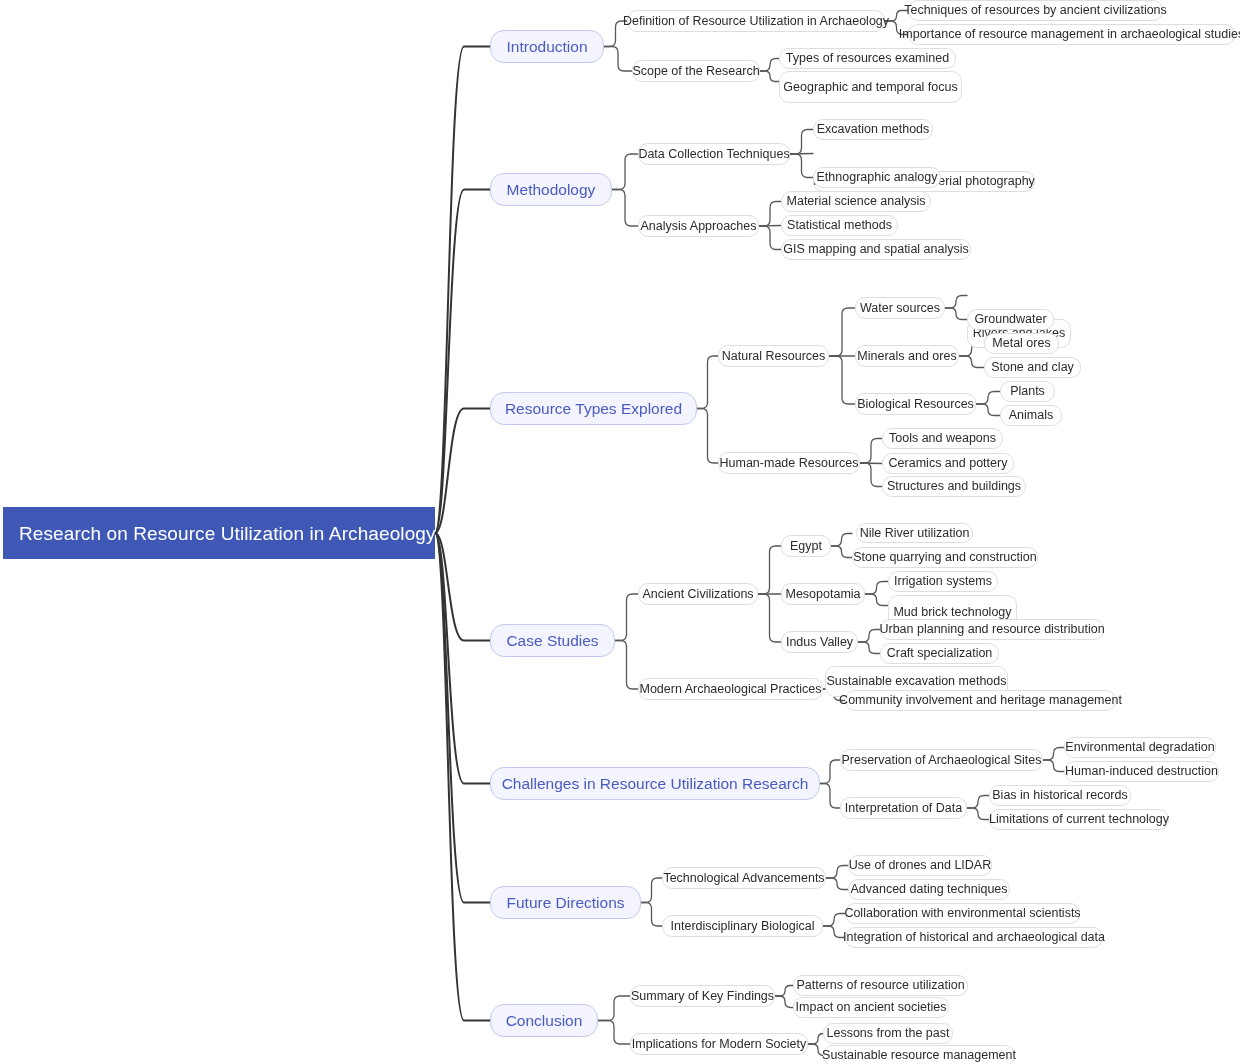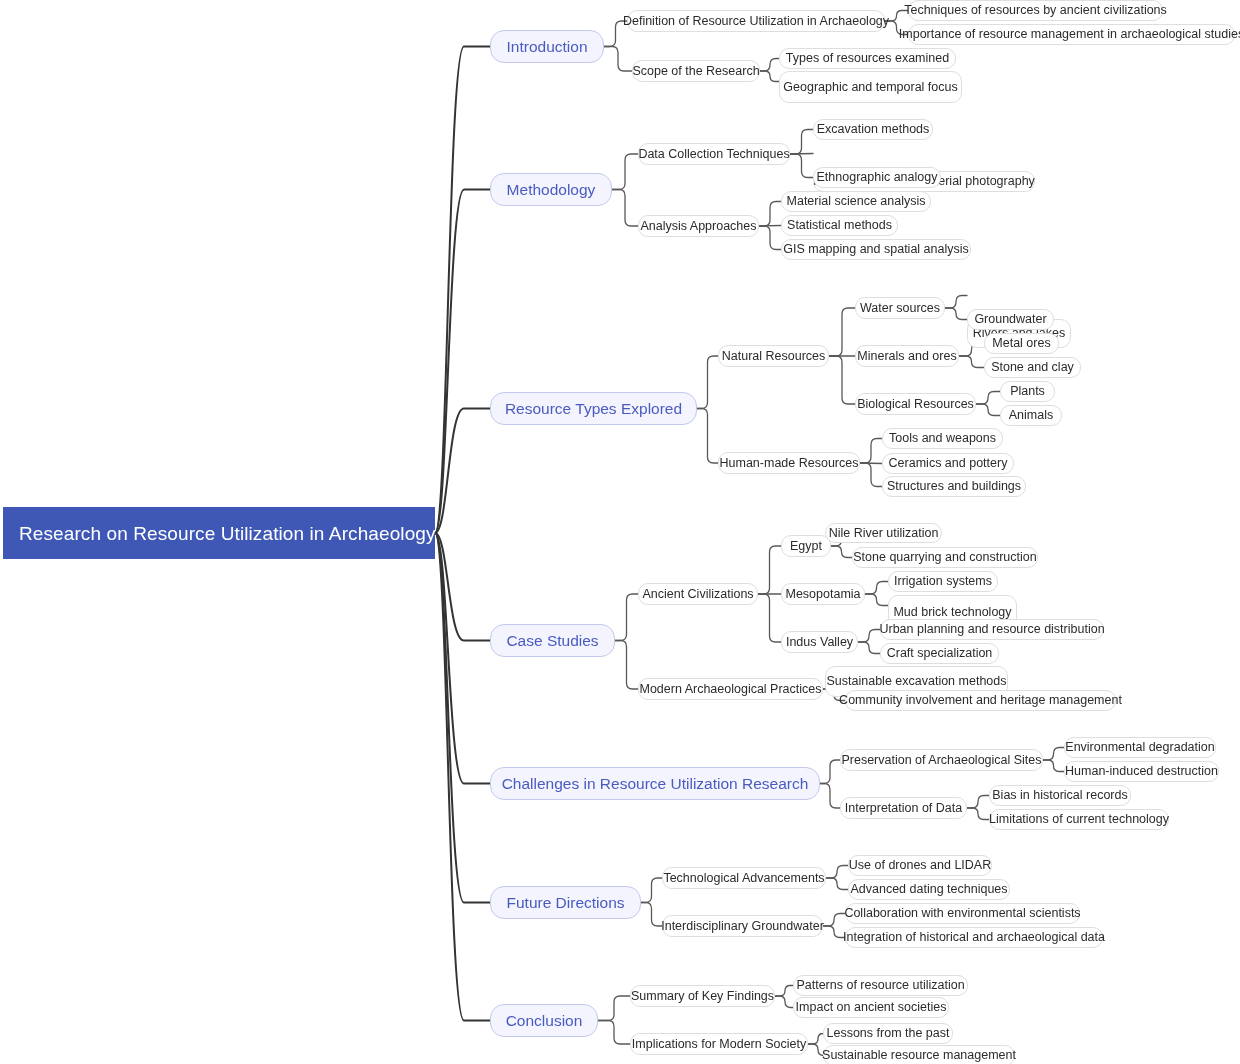--- a/index.html
+++ b/index.html
@@ -162,21 +162,21 @@
       <div class="node leaf l3" style="left: 855px; top: 393px; width: 121px; height: 22px;">Biological Resources</div>
       <div class="node leaf l4" style="left: 1000px; top: 381px; width: 55px; height: 21px;">Plants</div>
       <div class="node leaf l4" style="left: 1000px; top: 405px; width: 62px; height: 21px;">Animals</div>
       <div class="node leaf" style="left: 718px; top: 452px; width: 142px; height: 22px;">Human-made Resources</div>
       <div class="node leaf l3" style="left: 882px; top: 428px; width: 121px; height: 21px;">Tools and weapons</div>
       <div class="node leaf l3" style="left: 882px; top: 453px; width: 132px; height: 21px;">Ceramics and pottery</div>
       <div class="node leaf l3" style="left: 882px; top: 476px; width: 144px; height: 21px;">Structures and buildings</div>
       <div class="node lvl1" style="left: 490px; top: 624px; width: 125px; height: 33px;">Case Studies</div>
       <div class="node leaf" style="left: 638px; top: 583px; width: 120px; height: 22px;">Ancient Civilizations</div>
       <div class="node leaf l3" style="left: 781px; top: 535px; width: 50px; height: 22px;">Egypt</div>
-      <div class="node leaf l4" style="left: 825px; top: 523px; width: 117px; height: 20px;">Nile River utilization</div>
+      <div class="node leaf l4" style="left: 856px; top: 523px; width: 117px; height: 20px;">Nile River utilization</div>
       <div class="node leaf l4" style="left: 852px; top: 547px; width: 186px; height: 21px;">Stone quarrying and construction</div>
       <div class="node leaf l3" style="left: 781px; top: 583px; width: 84px; height: 22px;">Mesopotamia</div>
       <div class="node leaf l4" style="left: 888px; top: 571px; width: 110px; height: 21px;">Irrigation systems</div>
       <div class="node leaf l4" style="left: 888px; top: 595px; width: 129px; height: 35px;">Mud brick technology</div>
       <div class="node leaf l3" style="left: 781px; top: 631px; width: 77px; height: 22px;">Indus Valley</div>
       <div class="node leaf l4" style="left: 880px; top: 619px; width: 224px; height: 21px;">Urban planning and resource distribution</div>
       <div class="node leaf l4" style="left: 880px; top: 643px; width: 119px; height: 21px;">Craft specialization</div>
       <div class="node leaf" style="left: 638px; top: 678px; width: 185px; height: 22px;">Modern Archaeological Practices</div>
       <div class="node leaf l3" style="left: 825px; top: 666px; width: 183px; height: 31px;">Sustainable excavation methods</div>
       <div class="node leaf l3" style="left: 845px; top: 690px; width: 271px; height: 21px;">Community involvement and heritage management</div>
@@ -184,21 +184,21 @@
       <div class="node leaf" style="left: 840px; top: 749px; width: 203px; height: 22px;">Preservation of Archaeological Sites</div>
       <div class="node leaf l3" style="left: 1064px; top: 737px; width: 152px; height: 21px;">Environmental degradation</div>
       <div class="node leaf l3" style="left: 1064px; top: 761px; width: 155px; height: 21px;">Human-induced destruction</div>
       <div class="node leaf" style="left: 840px; top: 797px; width: 127px; height: 22px;">Interpretation of Data</div>
       <div class="node leaf l3" style="left: 989px; top: 785px; width: 142px; height: 21px;">Bias in historical records</div>
       <div class="node leaf l3" style="left: 989px; top: 809px; width: 180px; height: 21px;">Limitations of current technology</div>
       <div class="node lvl1" style="left: 490px; top: 886px; width: 151px; height: 33px;">Future Directions</div>
       <div class="node leaf" style="left: 662px; top: 867px; width: 164px; height: 22px;">Technological Advancements</div>
       <div class="node leaf l3" style="left: 848px; top: 855px; width: 144px; height: 21px;">Use of drones and LIDAR</div>
       <div class="node leaf l3" style="left: 848px; top: 879px; width: 162px; height: 21px;">Advanced dating techniques</div>
-      <div class="node leaf" style="left: 662px; top: 915px; width: 161px; height: 22px;">Interdisciplinary Groundwater</div>
+      <div class="node leaf" style="left: 662px; top: 915px; width: 161px; height: 22px;">Interdisciplinary Biological</div>
       <div class="node leaf l3" style="left: 845px; top: 903px; width: 235px; height: 21px;">Collaboration with environmental scientists</div>
       <div class="node leaf l3" style="left: 845px; top: 927px; width: 258px; height: 21px;">Integration of historical and archaeological data</div>
       <div class="node lvl1" style="left: 490px; top: 1004px; width: 108px; height: 33px;">Conclusion</div>
       <div class="node leaf" style="left: 630px; top: 985px; width: 145px; height: 22px;">Summary of Key Findings</div>
       <div class="node leaf l3" style="left: 793px; top: 975px; width: 175px; height: 21px;">Patterns of resource utilization</div>
       <div class="node leaf l3" style="left: 793px; top: 997px; width: 156px; height: 21px;">Impact on ancient societies</div>
       <div class="node leaf" style="left: 630px; top: 1033px; width: 178px; height: 22px;">Implications for Modern Society</div>
       <div class="node leaf l3" style="left: 823px; top: 1023px; width: 130px; height: 21px;">Lessons from the past</div>
       <div class="node leaf l3" style="left: 823px; top: 1045px; width: 192px; height: 21px;">Sustainable resource management</div>
     </div>

